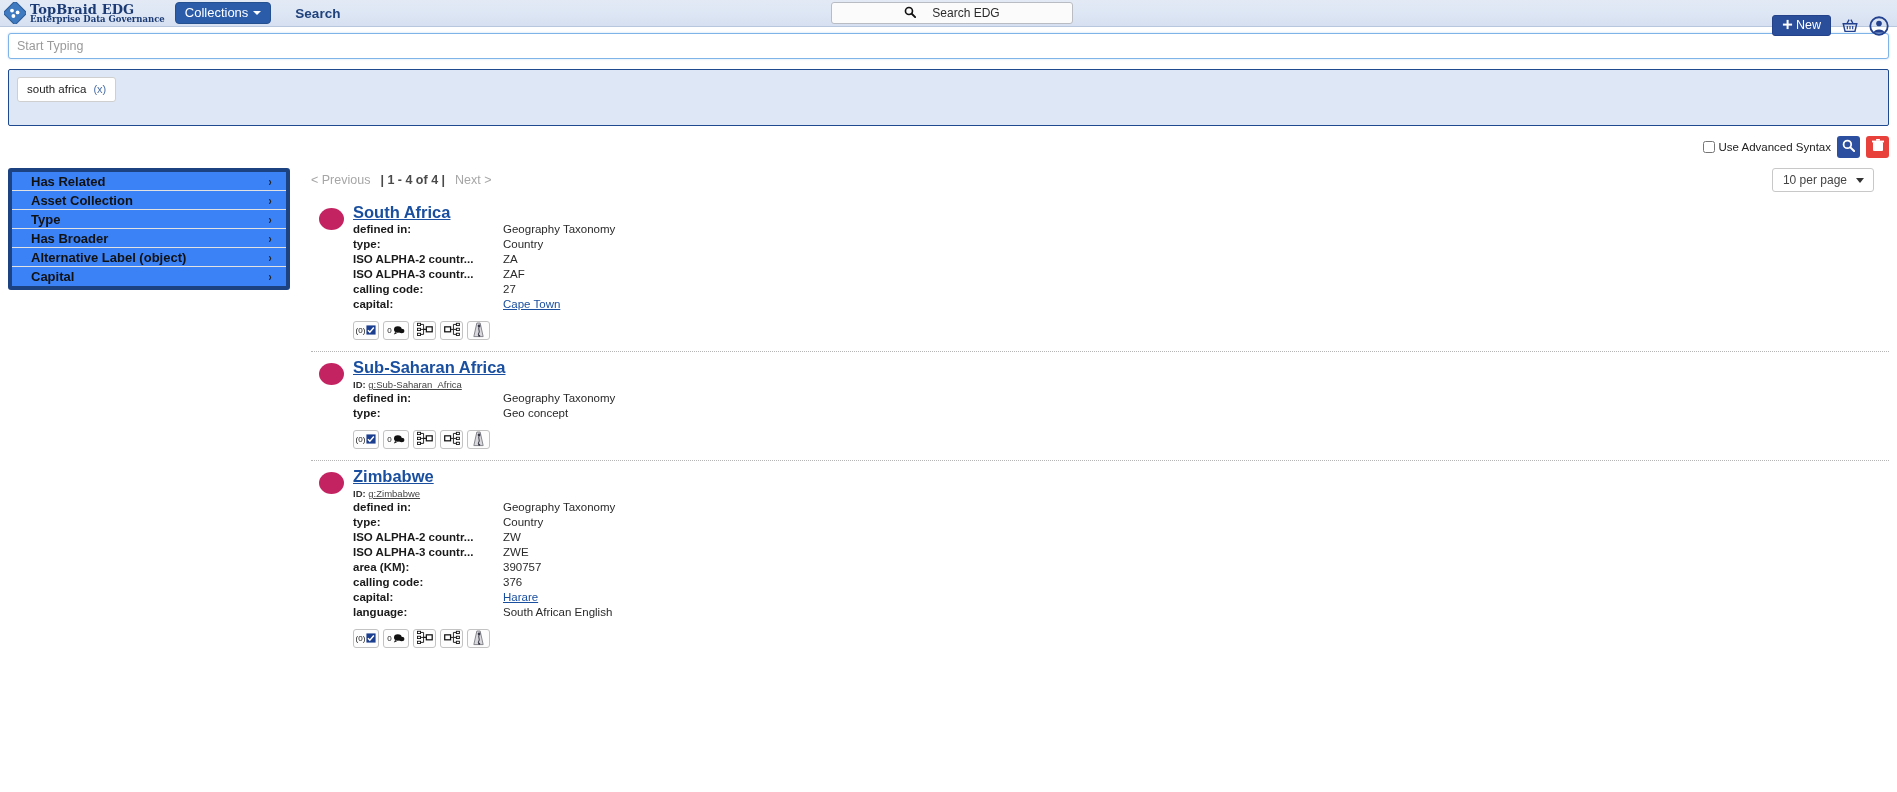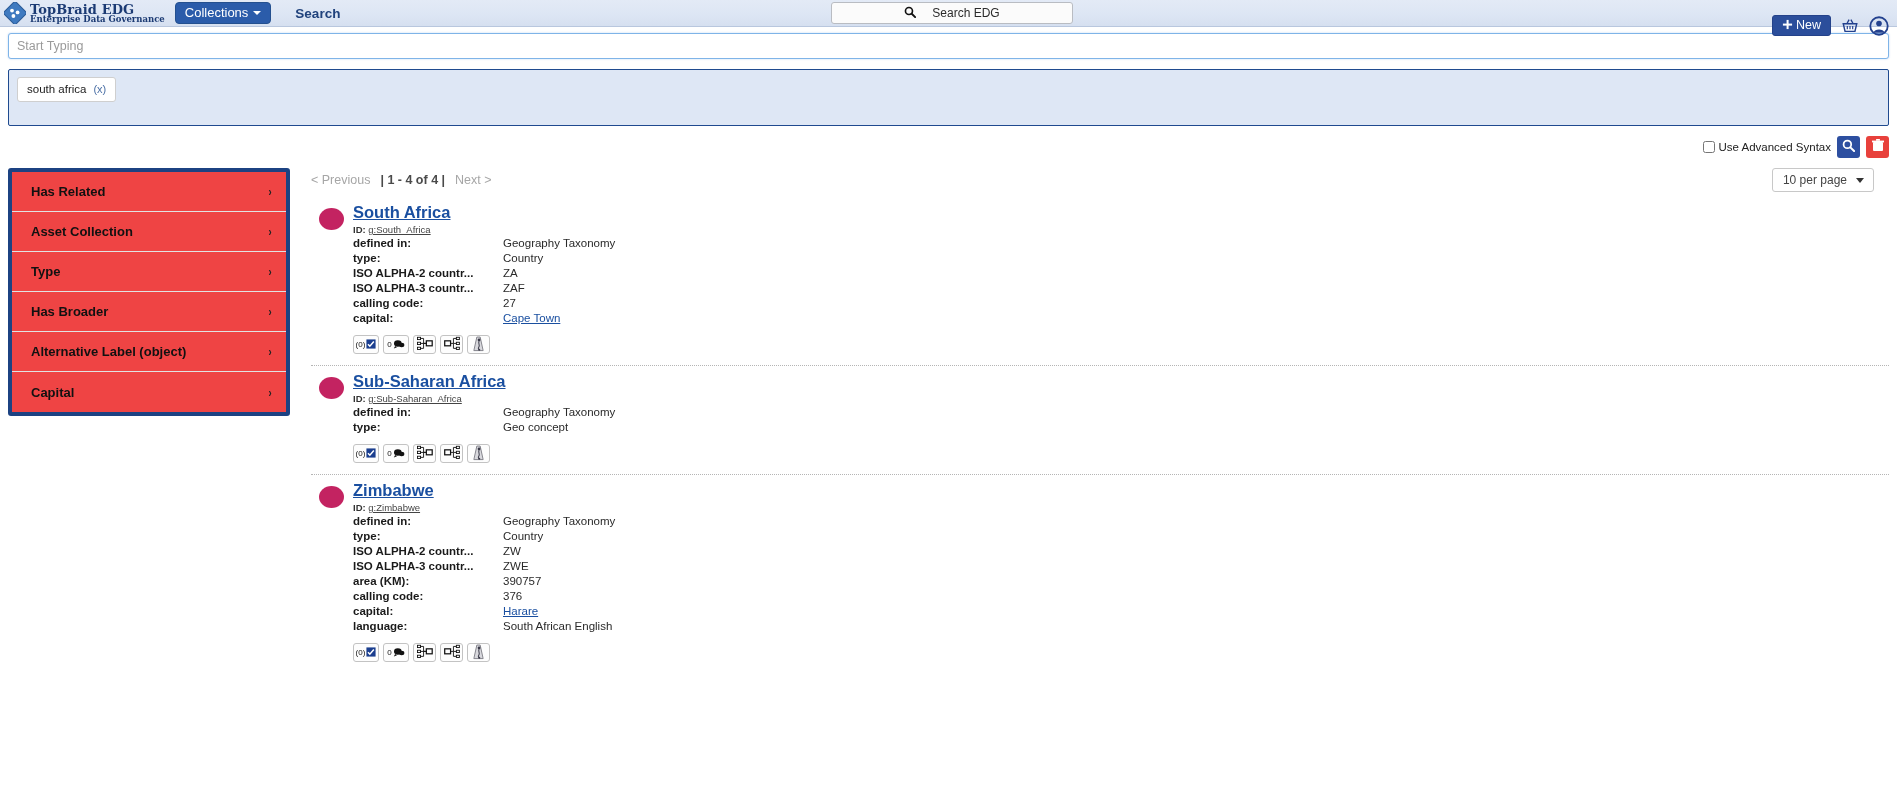--- a/index.html
+++ b/index.html
@@ -185,25 +185,25 @@
     flex: 0 0 282px;
     border: 4px solid #1c4282;
     border-radius: 3px;
     background: #fff;
     margin-top: 5px;
   }
   .facet-row {
     display: flex;
     align-items: center;
     justify-content: space-between;
-    height: 40px;
+    height: 19px;
     padding: 0 14px 0 19px;
     border-bottom: 1px solid #e2e2e2;
     cursor: pointer;
-    background: #ef4444;
+    background: #3b82f6;
   }
   .facet-row:last-child { border-bottom: none; }
   .facet-label { font-size: 13px; font-weight: bold; color: #111; }
   .chev {
     font-size: 13px; font-weight: bold; color: #222;
     transform: scaleX(.72);
   }
 
   
   .results { flex: 1; padding-left: 21px; }
@@ -422,21 +422,21 @@
         <span class="cur">| 1 - 4 of 4 |</span>
         <span class="lnk">Next &gt;</span>
       </div>
       <div class="perpage">
         <span>10 per page</span>
         <span class="dd-caret"></span>
       </div>
     </div>
 
     <div id="results-list">
-        <div class="result"><span class="dot" style="background:#c32361"></span><a class="res-title">South Africa</a><div class="res-id"><b>ID:</b> <a>g:South_Africa</a></div><table class="prop-table">
+        <div class="result"><span class="dot" style="background:#c32361"></span><a class="res-title">South Africa</a><table class="prop-table">
             <tbody>
               <tr>
                 <td class="prop-key">defined in:</td>
                 <td class="prop-val"><span>Geography Taxonomy</span></td>
               </tr>
               <tr>
                 <td class="prop-key">type:</td>
                 <td class="prop-val"><span>Country</span></td>
               </tr>
               <tr>

